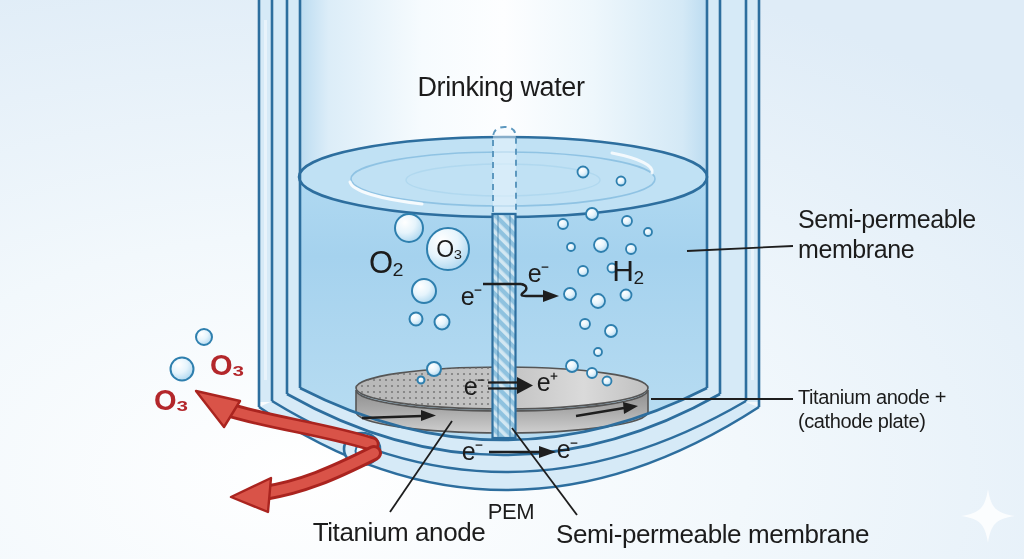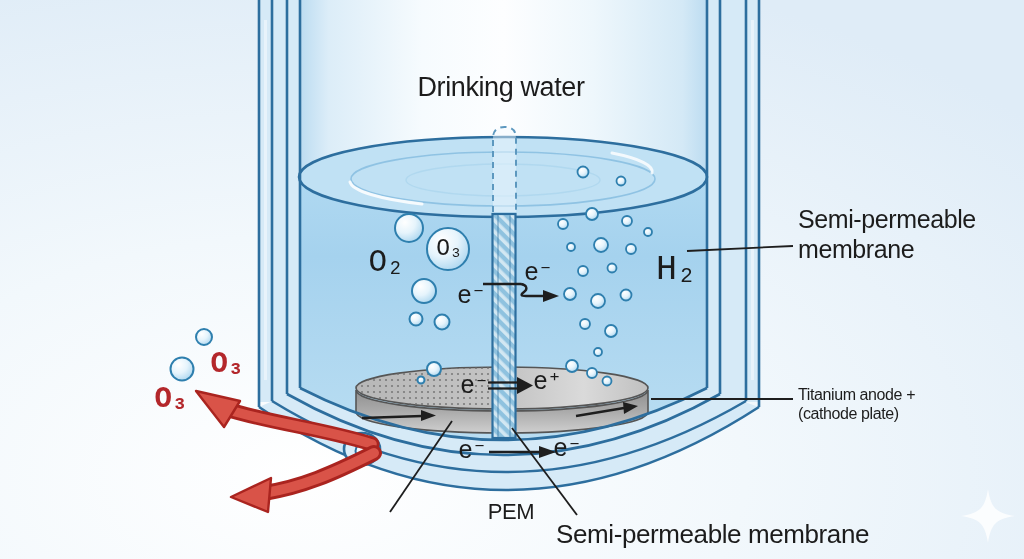--- a/index.html
+++ b/index.html
@@ -7,21 +7,21 @@
     position:relative;width:1024px;height:559px;overflow:hidden;
     font-family:"Liberation Sans","DejaVu Sans",sans-serif;
   }
   .stage svg{position:absolute;left:0;top:0;}
   .label{
     position:absolute;color:#1c1c1c;white-space:pre-line;
     font-family:"Liberation Sans","DejaVu Sans",sans-serif;
     letter-spacing:-0.4px;line-height:1.18;
   }
   .center{transform:translate(-50%,-50%);white-space:nowrap;}
-  .chem{font-family:Liberation Mono, monospace;letter-spacing:-1px;}
+  .chem{font-family:Liberation Sans, sans-serif;letter-spacing:-1px;}
   .red{color:#b3272b;font-weight:600;}
 </style>
 </head>
 <body>
 
 <div class="stage">
 
 <svg width="1024" height="559" viewBox="0 0 1024 559">
   <defs>
     <radialGradient id="bgGrad" cx="30%" cy="85%" r="95%">
@@ -205,34 +205,35 @@
     <line x1="651" y1="399" x2="793" y2="399"></line>
     <line x1="452" y1="421" x2="390" y2="512"></line>
     <line x1="512" y1="428" x2="577" y2="515"></line>
   </g>
 </svg>
 
 <div class="label center" style="left:501px;top:88px;font-size:27px">Drinking water</div>
 
 <div class="label center chem" style="left:386px;top:263px;font-size:31px">O₂</div>
 <div class="label center chem" style="left:449px;top:250px;font-size:23px">O₃</div>
-<div class="label center chem" style="left:676px;top:271px;font-size:35px">H₂</div>
+<div class="label center chem" style="left:628px;top:271px;font-size:30px">H₂</div>
 
 <div class="label center chem" style="left:471px;top:297px;font-size:25px">e⁻</div>
 <div class="label center chem" style="left:538px;top:274px;font-size:25px">e⁻</div>
 <div class="label center chem" style="left:474px;top:387px;font-size:25px">e⁻</div>
 <div class="label center chem" style="left:547px;top:383px;font-size:25px">e⁺</div>
 <div class="label center chem" style="left:472px;top:452px;font-size:25px">e⁻</div>
 <div class="label center chem" style="left:567px;top:450px;font-size:25px">e⁻</div>
 
 <div class="label" style="left:798px;top:205px;font-size:25px">Semi-permeable
 membrane</div>
-<div class="label" style="left:798px;top:386px;font-size:16px">Titanium anode +
+<div class="label" style="left:798px;top:386px;font-size:20px">Titanium anode +
 (cathode plate)</div>
 
 <div class="label center chem red" style="left:227px;top:365px;font-size:29px">O₃</div>
 <div class="label center chem red" style="left:171px;top:400px;font-size:29px">O₃</div>
 
 
+<div class="label center" style="left:399px;top:532px;font-size:26px">Titanium anode</div>
 <div class="label center" style="left:511px;top:512px;font-size:22px">PEM</div>
 <div class="label" style="left:556px;top:519px;font-size:26px">Semi-permeable membrane</div>
 
 </div>
 
 </body></html>

